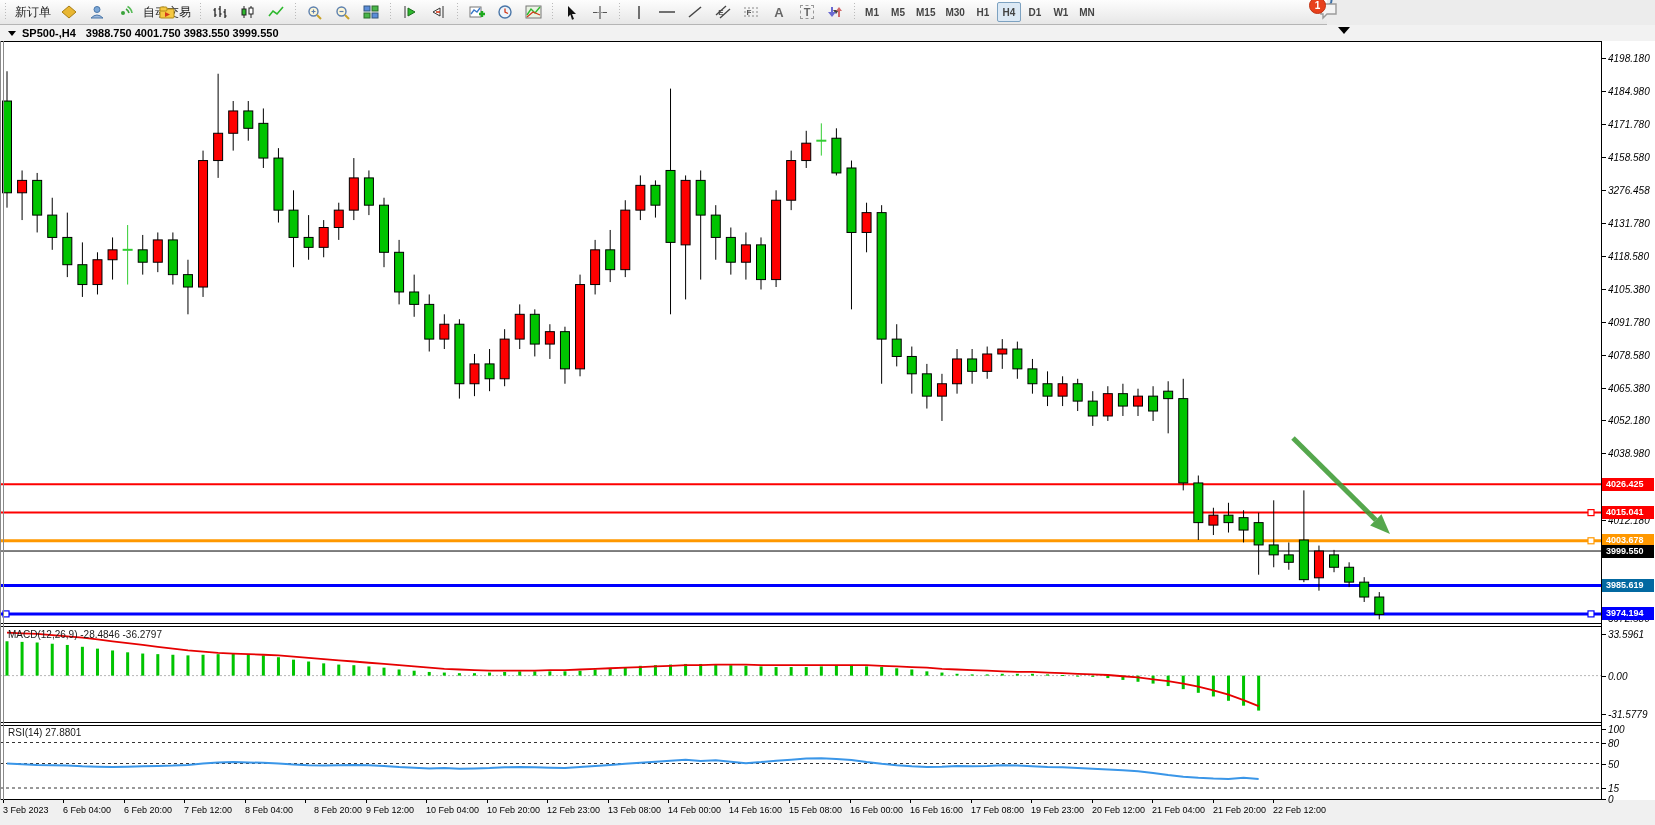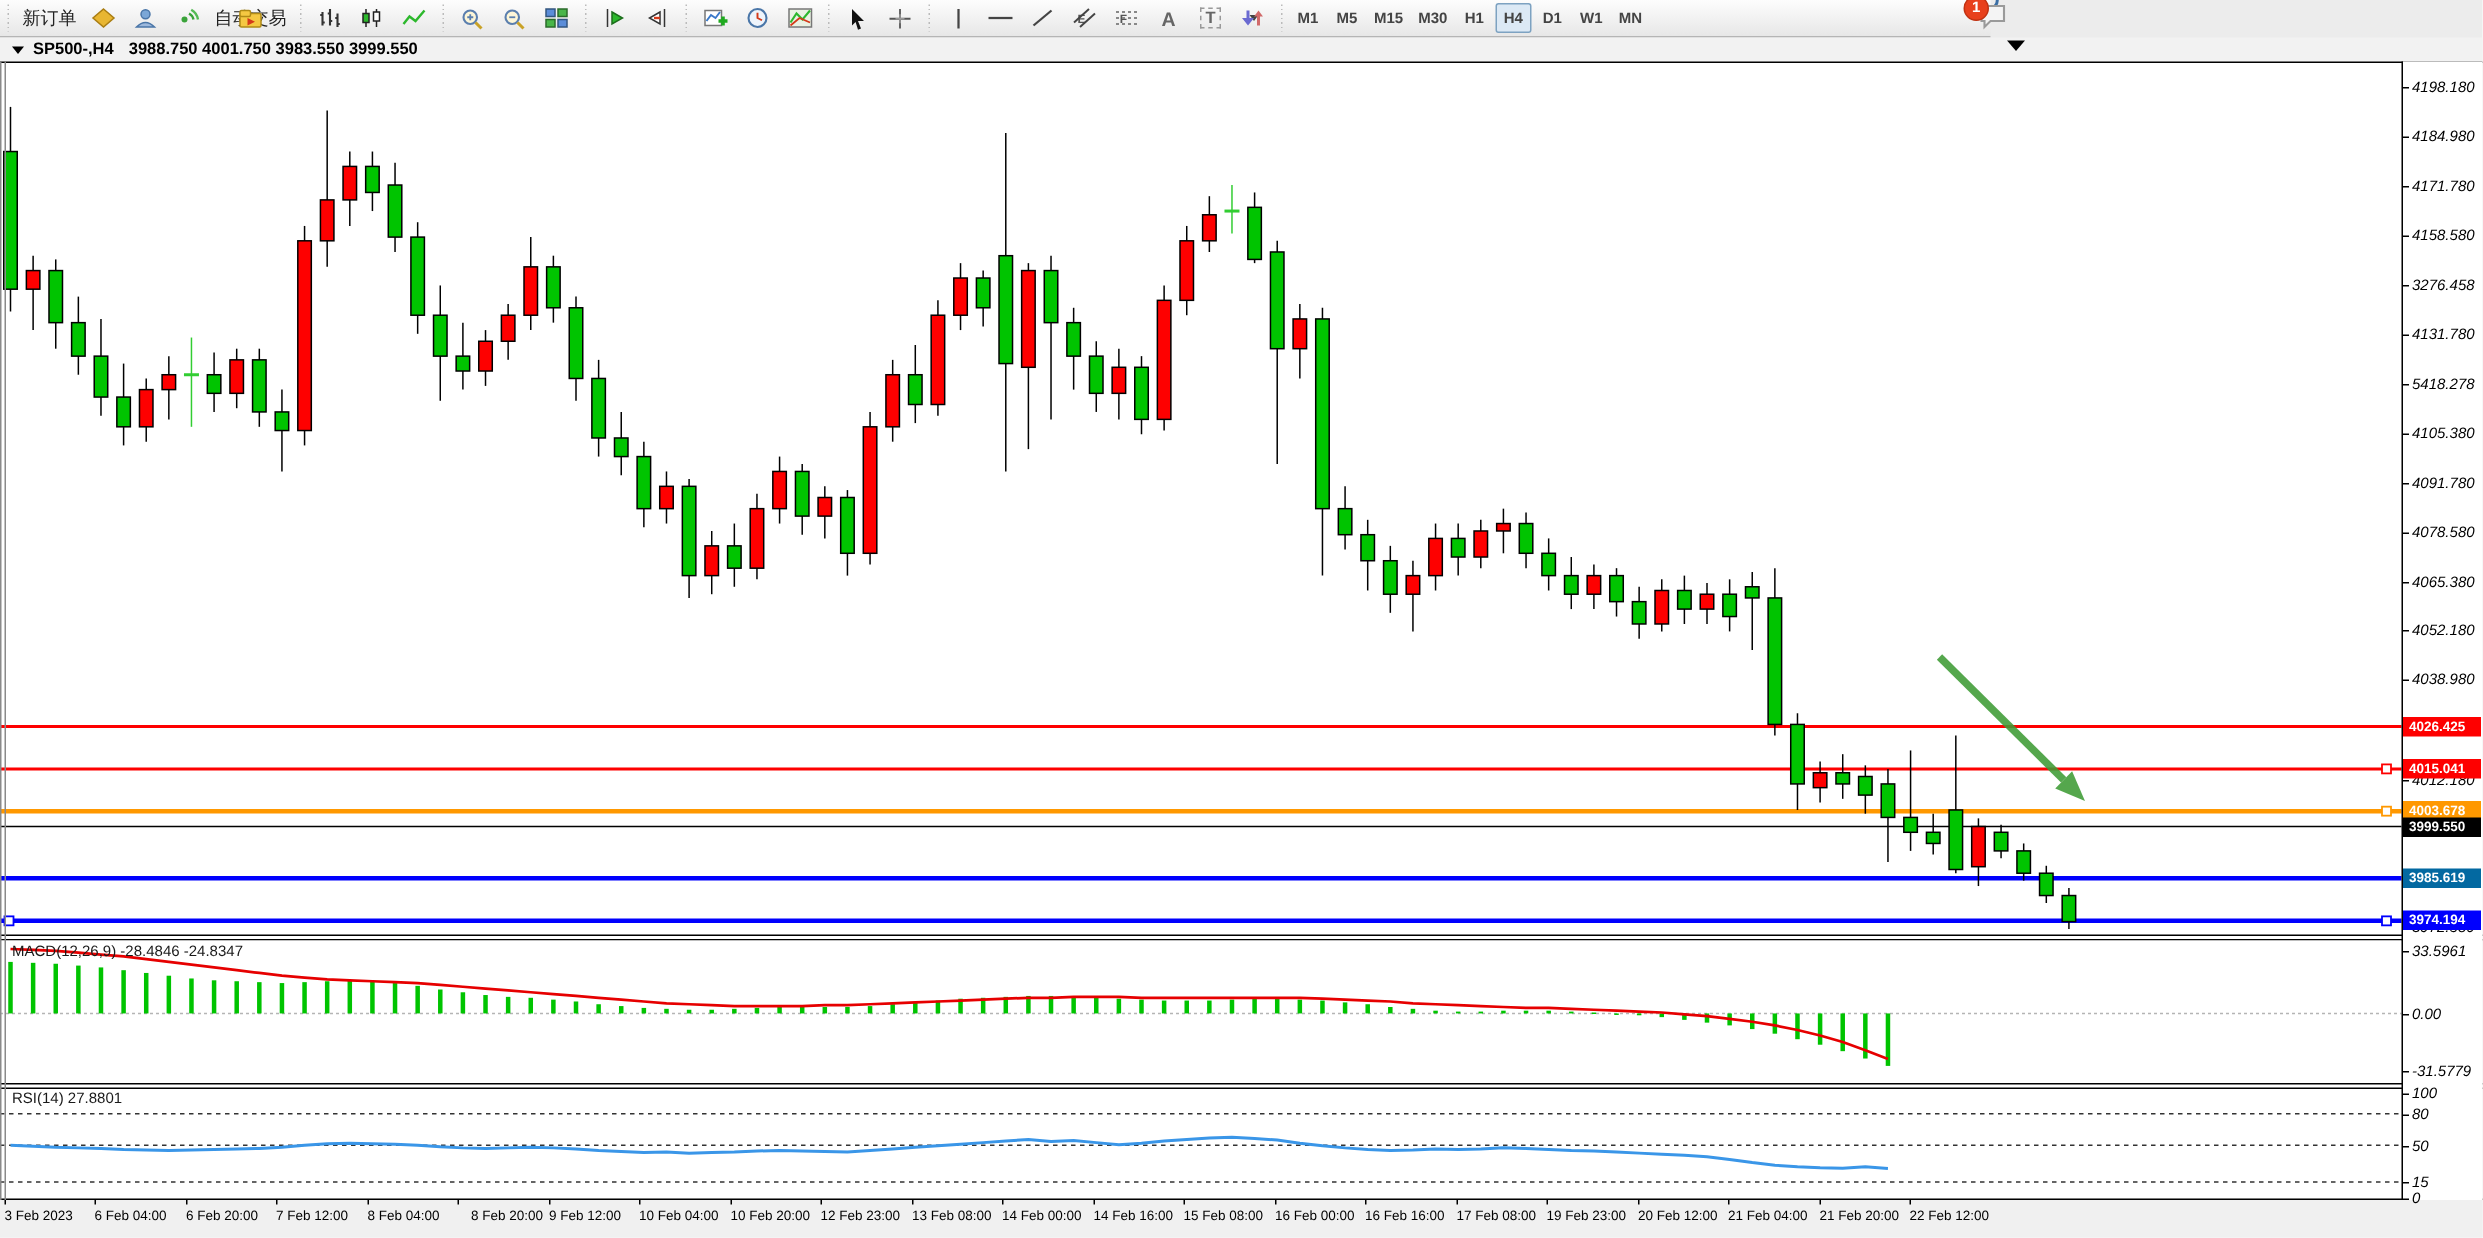--- a/index.html
+++ b/index.html
@@ -548,21 +548,21 @@
       <rect x="1166.66" y="48.626000000000005" width="3" height="10.429499999999997" fill="#00c400"></rect>
       <rect x="1181.74" y="48.626000000000005" width="3" height="13.497" fill="#00c400"></rect>
       <rect x="1196.82" y="48.626000000000005" width="3" height="17.177999999999997" fill="#00c400"></rect>
       <rect x="1211.9" y="48.626000000000005" width="3" height="20.858999999999995" fill="#00c400"></rect>
       <rect x="1226.98" y="48.626000000000005" width="3" height="25.153499999999994" fill="#00c400"></rect>
       <rect x="1242.06" y="48.626000000000005" width="3" height="30.061499999999995" fill="#00c400"></rect>
       <rect x="1257.14" y="48.626000000000005" width="3" height="34.9695" fill="#00c400"></rect>
     </g>
     <polyline points="7,5.681 22.08,6.2945 37.16,6.908 52.24,8.135000000000002 67.32,9.362 82.4,10.589 97.48,12.4295 112.56,14.270000000000001 127.64,16.110500000000002 142.72,17.951 157.8,19.791500000000003 172.88,21.632 187.96,23.4725 203.04,24.6995 218.12,25.9265 233.2,26.540000000000003 248.28,27.1535 263.36,27.767000000000003 278.44,28.3805 293.52,29.6075 308.6,30.834500000000002 323.68,32.0615 338.76,33.2885 353.84,34.5155 368.92,35.7425 384,36.969500000000004 399.08,38.1965 414.16,39.423500000000004 429.24,40.6505 444.32,41.877500000000005 459.4,42.491 474.48,43.1045 489.56,43.718 504.64,43.718 519.72,43.718 534.8,43.718 549.88,43.1045 564.96,43.1045 580.04,42.491 595.12,41.877500000000005 610.2,41.264 625.28,40.6505 640.36,40.037000000000006 655.44,39.423500000000004 670.52,38.81 685.6,38.1965 700.68,38.1965 715.76,37.583000000000006 730.84,37.583000000000006 745.92,37.583000000000006 761,38.1965 776.08,38.1965 791.16,38.1965 806.24,38.1965 821.32,38.1965 836.4,38.1965 851.48,38.1965 866.5600000000001,38.1965 881.64,38.81 896.72,39.423500000000004 911.8,40.037000000000006 926.88,40.6505 941.96,41.877500000000005 957.04,42.491 972.12,43.1045 987.2,43.718 1002.28,44.331500000000005 1017.36,44.945 1032.44,44.945 1047.52,45.5585 1062.6,46.172000000000004 1077.68,46.785500000000006 1092.76,47.399 1107.84,48.0125 1122.92,49.23950000000001 1138,50.4665 1153.08,52.307 1168.16,54.1475 1183.24,56.6015 1198.32,59.669000000000004 1213.4,63.35 1228.48,67.64450000000001 1243.56,73.16600000000001 1258.64,79.0556" fill="none" stroke="#e60000" stroke-width="1.8"></polyline>
   </svg>
-<div class="ind-label" style="left:8px;top:629px;">MACD(12,26,9) -28.4846 -24.8347</div>
+<div class="ind-label" style="left:8px;top:629px;">MACD(12,26,9) -28.4846 -36.2797</div>
 
 <div class="panel-split" style="top:722px;"></div>
 <div class="rsi-area"></div>
 <svg id="rsi-svg" width="1601" height="73" style="left:0;top:726px;">
     <line x1="0" y1="16.5" x2="1601" y2="16.5" stroke="#333" stroke-width="1" stroke-dasharray="3,3"></line>
     <line x1="0" y1="37.5" x2="1601" y2="37.5" stroke="#333" stroke-width="1" stroke-dasharray="3,3"></line>
     <line x1="0" y1="61.99999999999999" x2="1601" y2="61.99999999999999" stroke="#333" stroke-width="1" stroke-dasharray="3,3"></line>
     <polyline points="7,37.5 22.08,38.199999999999996 37.16,38.9 52.24,39.25 67.32,39.599999999999994 82.4,40.3 97.48,40.65 112.56,41 127.64,40.65 142.72,40.3 157.8,39.949999999999996 172.88,39.599999999999994 187.96,38.9 203.04,37.5 218.12,36.449999999999996 233.2,36.099999999999994 248.28,36.449999999999996 263.36,36.8 278.44,37.5 293.52,38.55 308.6,39.25 323.68,39.599999999999994 338.76,39.25 353.84,38.9 368.92,39.25 384,39.949999999999996 399.08,41 414.16,41.699999999999996 429.24,42.4 444.32,42.05 459.4,42.75 474.48,42.4 489.56,42.05 504.64,41.349999999999994 519.72,41 534.8,41.349999999999994 549.88,41.699999999999996 564.96,42.05 580.04,41 595.12,39.949999999999996 610.2,38.9 625.28,37.849999999999994 640.36,36.8 655.44,35.75 670.52,34.699999999999996 685.6,33.65 700.68,35.05 715.76,34.349999999999994 730.84,35.75 745.92,37.15 761,36.099999999999994 776.08,34.699999999999996 791.16,33.65 806.24,32.599999999999994 821.32,32.25 836.4,32.95 851.48,34 866.5600000000001,36.099999999999994 881.64,37.849999999999994 896.72,39.25 911.8,40.3 926.88,41 941.96,40.65 957.04,39.949999999999996 972.12,40.3 987.2,39.949999999999996 1002.28,39.25 1017.36,39.599999999999994 1032.44,40.3 1047.52,41 1062.6,41.349999999999994 1077.68,42.05 1092.76,42.75 1107.84,43.449999999999996 1122.92,44.15 1138,45.199999999999996 1153.08,46.949999999999996 1168.16,49.05 1183.24,50.8 1198.32,51.849999999999994 1213.4,52.55 1228.48,52.9 1243.56,51.849999999999994 1258.64,52.96999999999999" fill="none" stroke="#3a96e8" stroke-width="2"></polyline>
   </svg>
 <div class="ind-label" style="left:8px;top:727px;">RSI(14) 27.8801</div>
@@ -576,21 +576,21 @@
     <div class="ptick" style="top: 45.1536px;">4184.980</div>
     <div class="ptick-mark" style="top: 82.8896px;"></div>
     <div class="ptick" style="top: 77.8896px;">4171.780</div>
     <div class="ptick-mark" style="top: 115.626px;"></div>
     <div class="ptick" style="top: 110.626px;">4158.580</div>
     <div class="ptick-mark" style="top: 149.354px;"></div>
     <div class="ptick" style="top: 144.354px;">3276.458</div>
     <div class="ptick-mark" style="top: 182.09px;"></div>
     <div class="ptick" style="top: 177.09px;">4131.780</div>
     <div class="ptick-mark" style="top: 214.826px;"></div>
-    <div class="ptick" style="top: 209.826px;">5418.278</div>
+    <div class="ptick" style="top: 209.826px;">4118.580</div>
     <div class="ptick-mark" style="top: 247.562px;"></div>
     <div class="ptick" style="top: 242.562px;">4105.380</div>
     <div class="ptick-mark" style="top: 281.29px;"></div>
     <div class="ptick" style="top: 276.29px;">4091.780</div>
     <div class="ptick-mark" style="top: 314.026px;"></div>
     <div class="ptick" style="top: 309.026px;">4078.580</div>
     <div class="ptick-mark" style="top: 346.762px;"></div>
     <div class="ptick" style="top: 341.762px;">4065.380</div>
     <div class="ptick-mark" style="top: 379.498px;"></div>
     <div class="ptick" style="top: 374.498px;">4052.180</div>

